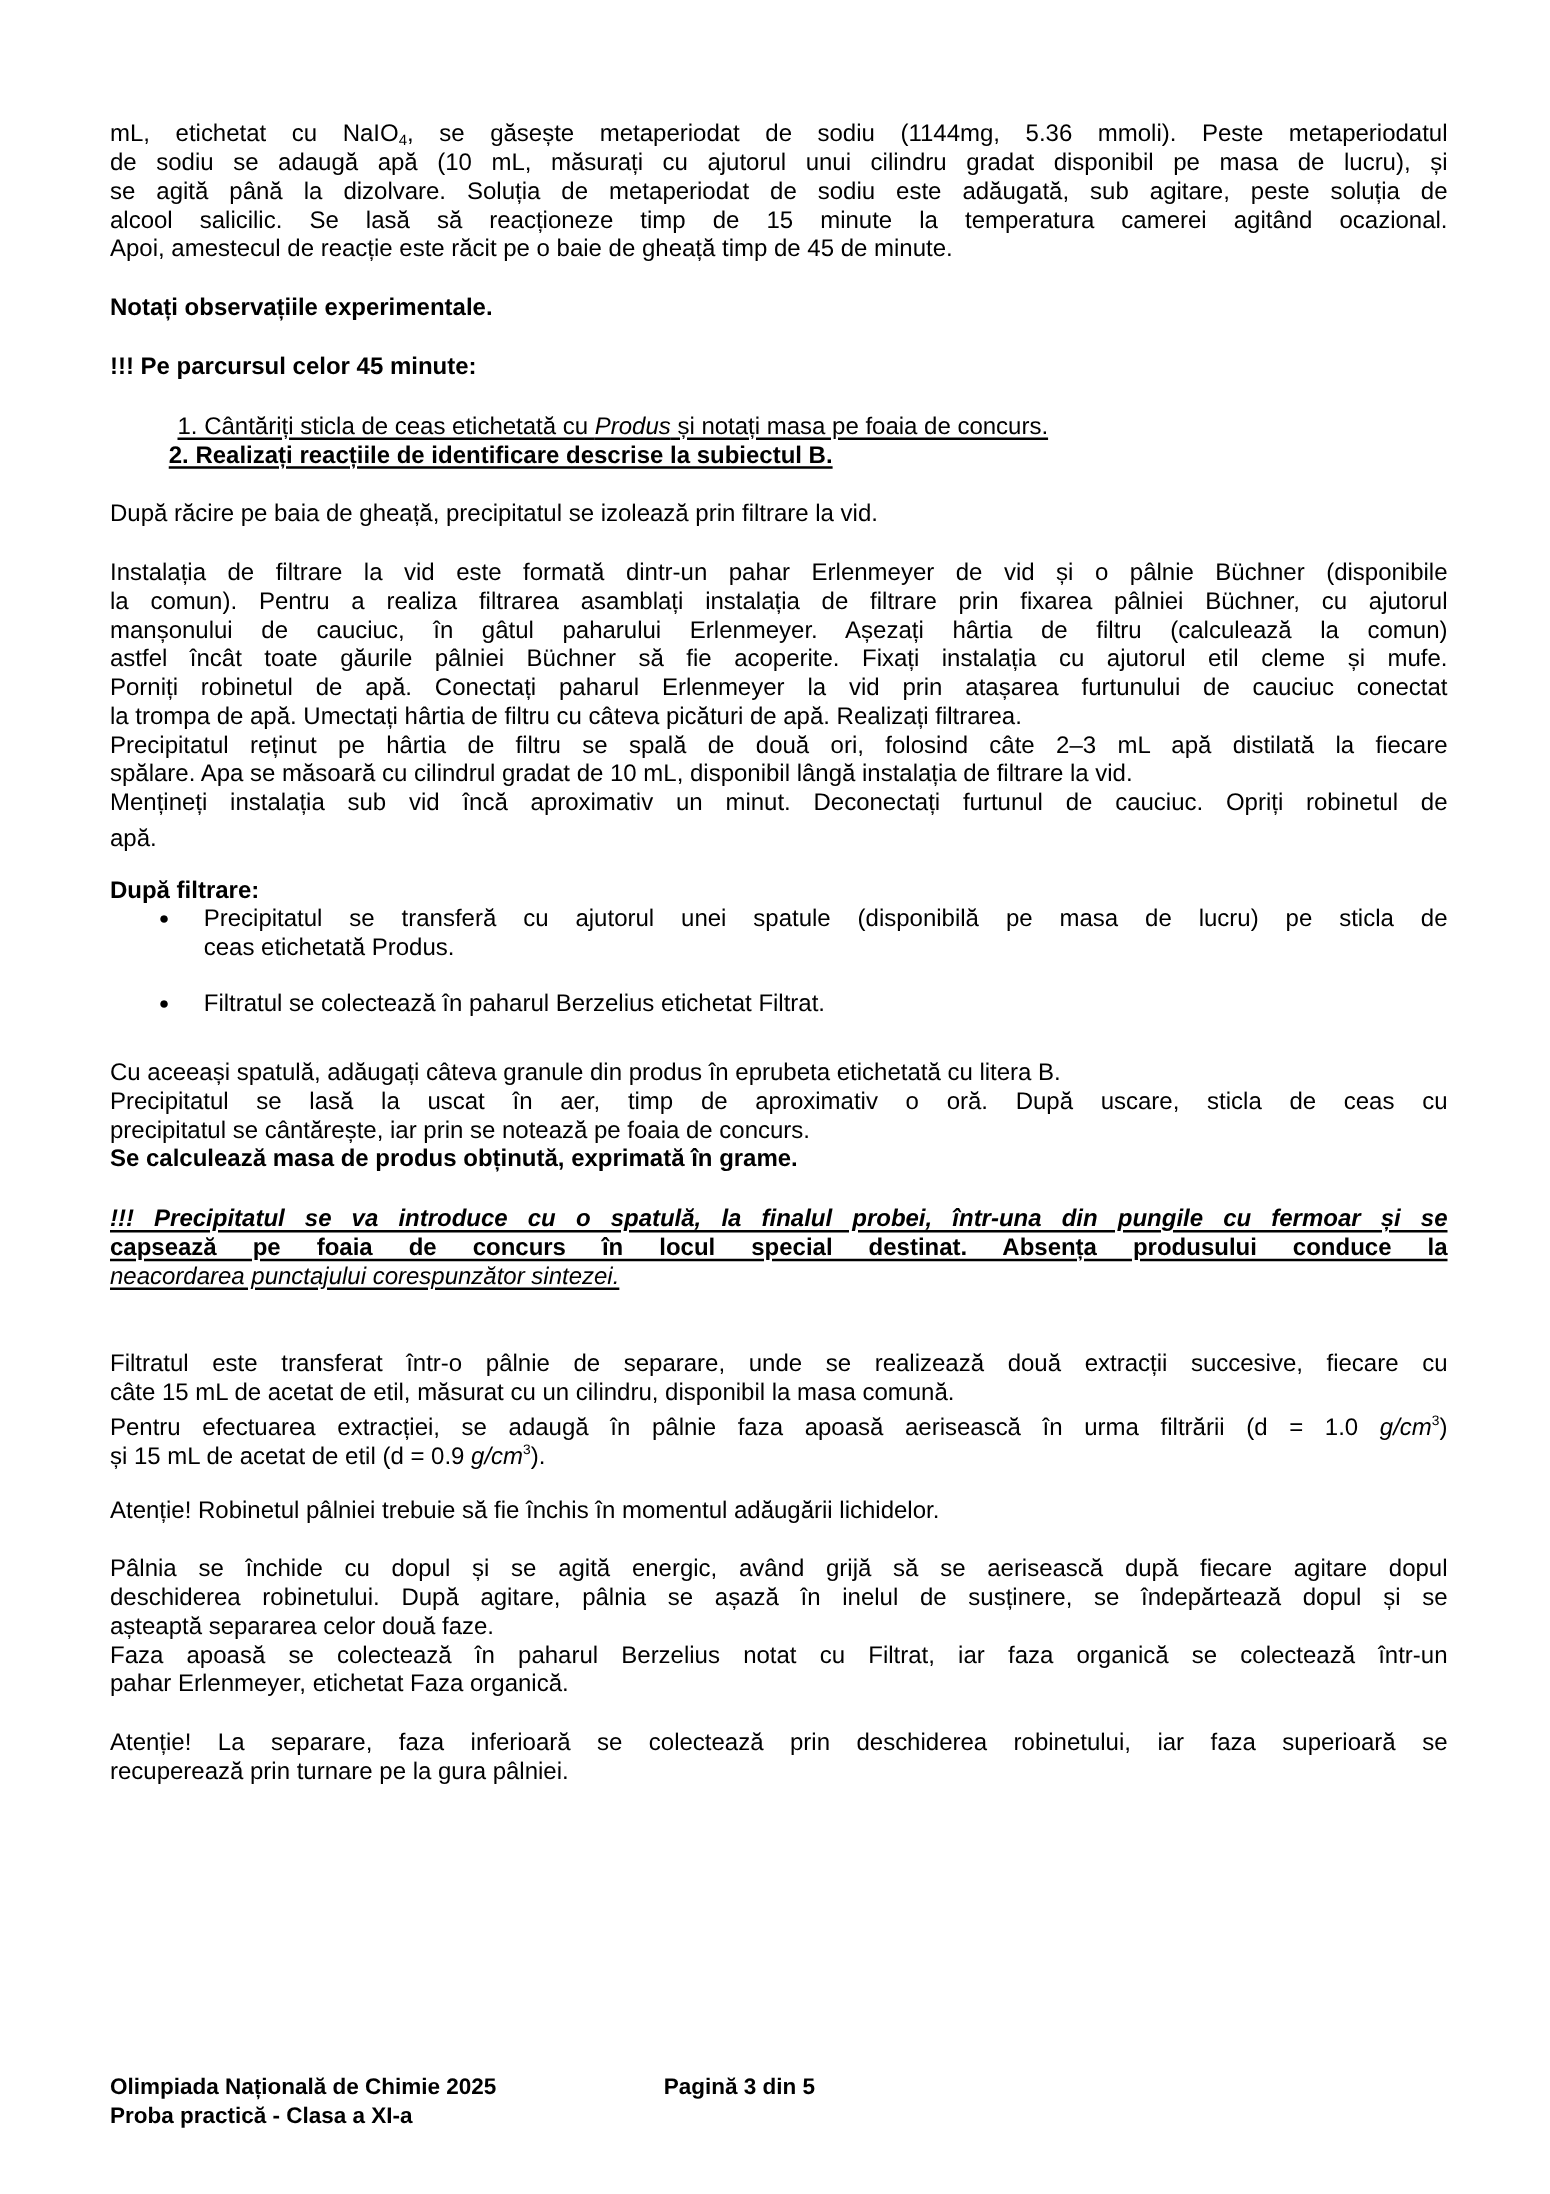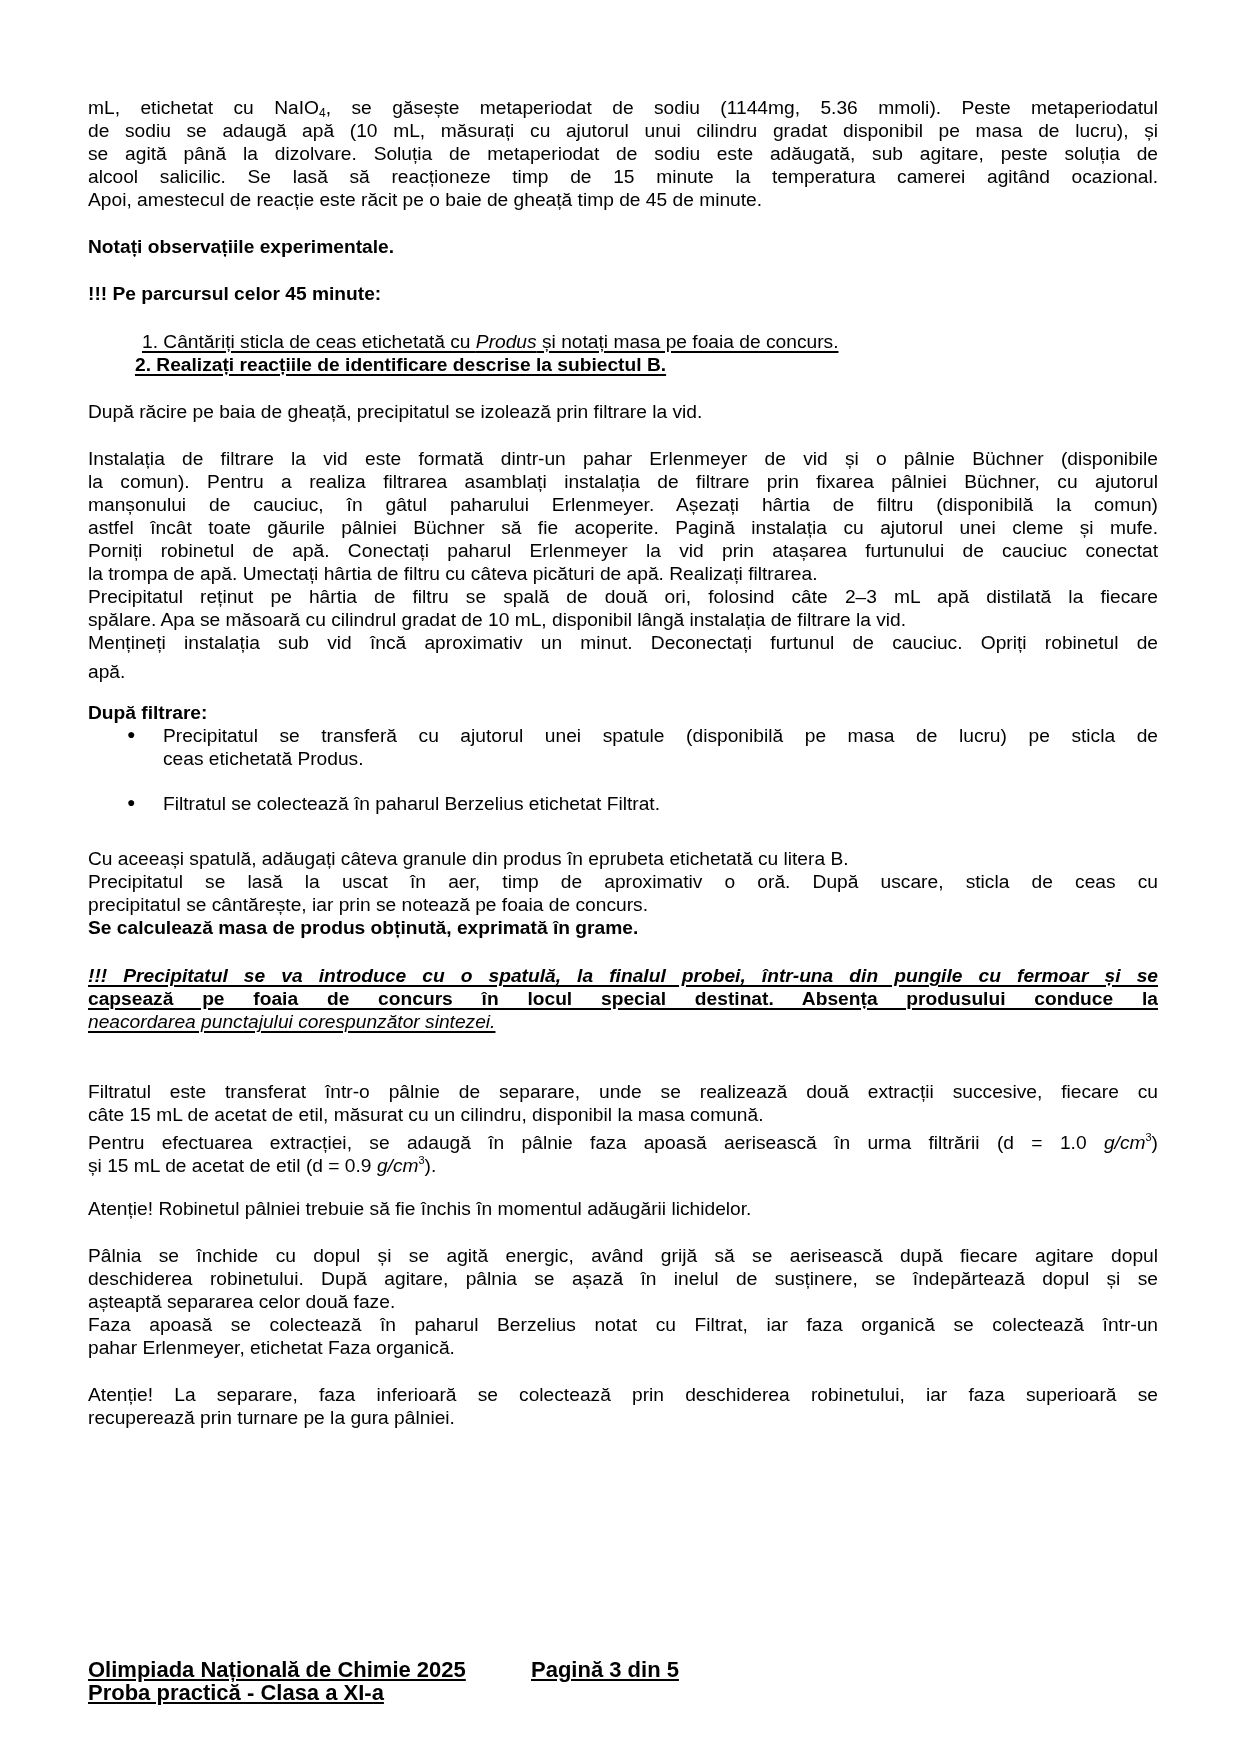--- a/index.html
+++ b/index.html
@@ -8,43 +8,43 @@
   .ln { position: absolute; left: 88px; white-space: nowrap; line-height: 23px; }
   .just { width: 1070px; text-align: justify; text-align-last: justify; white-space: normal; }
   b { font-weight: normal; }
   i { font-style: italic; }
   .u { text-decoration: underline; text-decoration-thickness: 2px; text-underline-offset: 3px; }
   .sub { font-size: 12px; vertical-align: -3px; }
   .sup { font-size: 11px; vertical-align: 8px; }
   .bullet { position: absolute; left: 127px; font-size: 14px; }
   .bl { left: 163px; }
   .bl.just { width: 995px; }
-  .footer { position: absolute; left: 88px; font-weight: bold; font-size: 22px; line-height: 23px; white-space: nowrap; text-decoration: underline; }
+  .footer { position: absolute; left: 88px; font-weight: bold; font-size: 18px; line-height: 23px; white-space: nowrap; }
 </style>
 </head>
 <body>
 
 <div class="ln just" style="top:96px"><span>mL, etichetat cu </span><b><span>NaIO</span><span class="sub">4</span><span>,</span></b><span> se găsește metaperiodat de sodiu (1144mg, 5.36 mmoli). Peste metaperiodatul</span></div>
 <div class="ln just" style="top:119px">de sodiu se adaugă apă (10 mL, măsurați cu ajutorul unui cilindru gradat disponibil pe masa de lucru), și</div>
 <div class="ln just" style="top:142px">se agită până la dizolvare. Soluția de metaperiodat de sodiu este adăugată, sub agitare, peste soluția de</div>
 <div class="ln just" style="top:165px">alcool salicilic. Se lasă să reacționeze timp de 15 minute la temperatura camerei agitând ocazional.</div>
 <div class="ln" style="top:188px">Apoi, amestecul de reacție este răcit pe o baie de gheață timp de 45 de minute.</div>
 
 <div class="ln" style="top:235px; font-weight:bold">Notați observațiile experimentale.</div>
 <div class="ln" style="top:282px; font-weight:bold">!!! Pe parcursul celor 45 minute:</div>
 
 <div class="ln u" style="top:330px; left:142px; font-weight:normal"><span>1. Cântăriți sticla de ceas etichetată cu </span><i>Produs</i><span> și notați masa pe foaia de concurs.</span></div>
 <div class="ln u" style="top:353px; left:135px; font-weight:bold">2. Realizați reacțiile de identificare descrise la subiectul B.</div>
 
 <div class="ln" style="top:400px"><span>După răcire pe baia de gheață, precipitatul se izolează prin </span><b>filtrare la vid</b><span>.</span></div>
 
 <div class="ln just" style="top:447px">Instalația de filtrare la vid este formată dintr-un pahar Erlenmeyer de vid și o pâlnie Büchner (disponibile</div>
 <div class="ln just" style="top:470px">la comun). Pentru a realiza filtrarea asamblați instalația de filtrare prin fixarea pâlniei Büchner, cu ajutorul</div>
-<div class="ln just" style="top:493px">manșonului de cauciuc, în gâtul paharului Erlenmeyer. Așezați hârtia de filtru (disponibilă la comun)</div>
-<div class="ln just" style="top:516px">astfel încât toate găurile pâlniei Büchner să fie acoperite. Pagină instalația cu ajutorul unei cleme și mufe.</div>
+<div class="ln just" style="top:493px">manșonului de cauciuc, în gâtul paharului Erlenmeyer. Așezați hârtia de filtru (calculează la comun)</div>
+<div class="ln just" style="top:516px">astfel încât toate găurile pâlniei Büchner să fie acoperite. Fixați instalația cu ajutorul etil cleme și mufe.</div>
 <div class="ln just" style="top:539px">Porniți robinetul de apă. Conectați paharul Erlenmeyer la vid prin atașarea furtunului de cauciuc conectat</div>
 <div class="ln" style="top:562px">la trompa de apă. Umectați hârtia de filtru cu câteva picături de apă. Realizați filtrarea.</div>
 
 <div class="ln just" style="top:585px"><span>Precipitatul reținut pe hârtia de filtru se </span><b>spală de două ori</b><span>, folosind câte </span><b>2–3 mL apă distilată</b><span> la fiecare</span></div>
 <div class="ln" style="top:608px"><span>spălare. Apa se măsoară cu </span><b>cilindrul gradat de 10 mL</b><span>, disponibil lângă instalația de filtrare la vid.</span></div>
 <div class="ln just" style="top:631px">Mențineți instalația sub vid încă aproximativ un minut. Deconectați furtunul de cauciuc. Opriți robinetul de</div>
 <div class="ln" style="top:660px">apă.</div>
 
 <div class="ln" style="top:701px; font-weight:bold">După filtrare:</div>
 <span class="bullet" style="top:726px">●</span>

